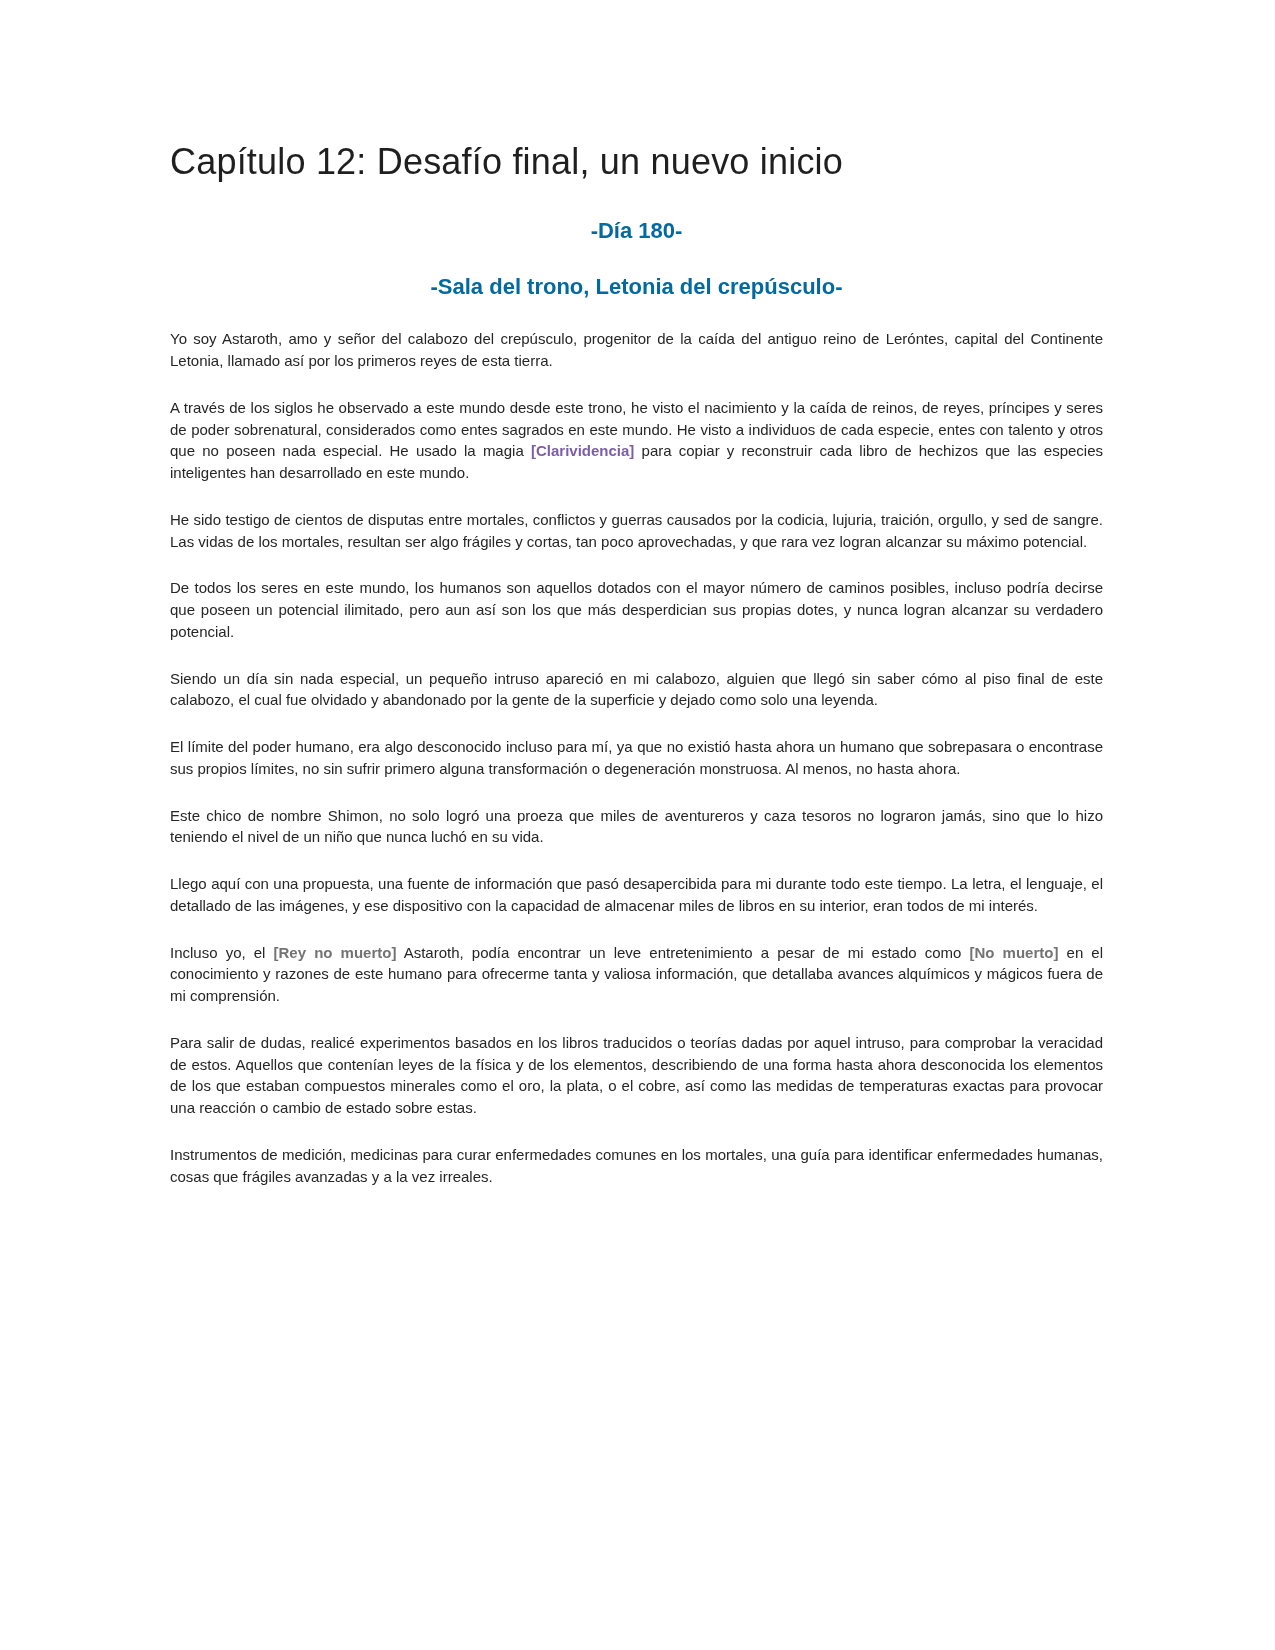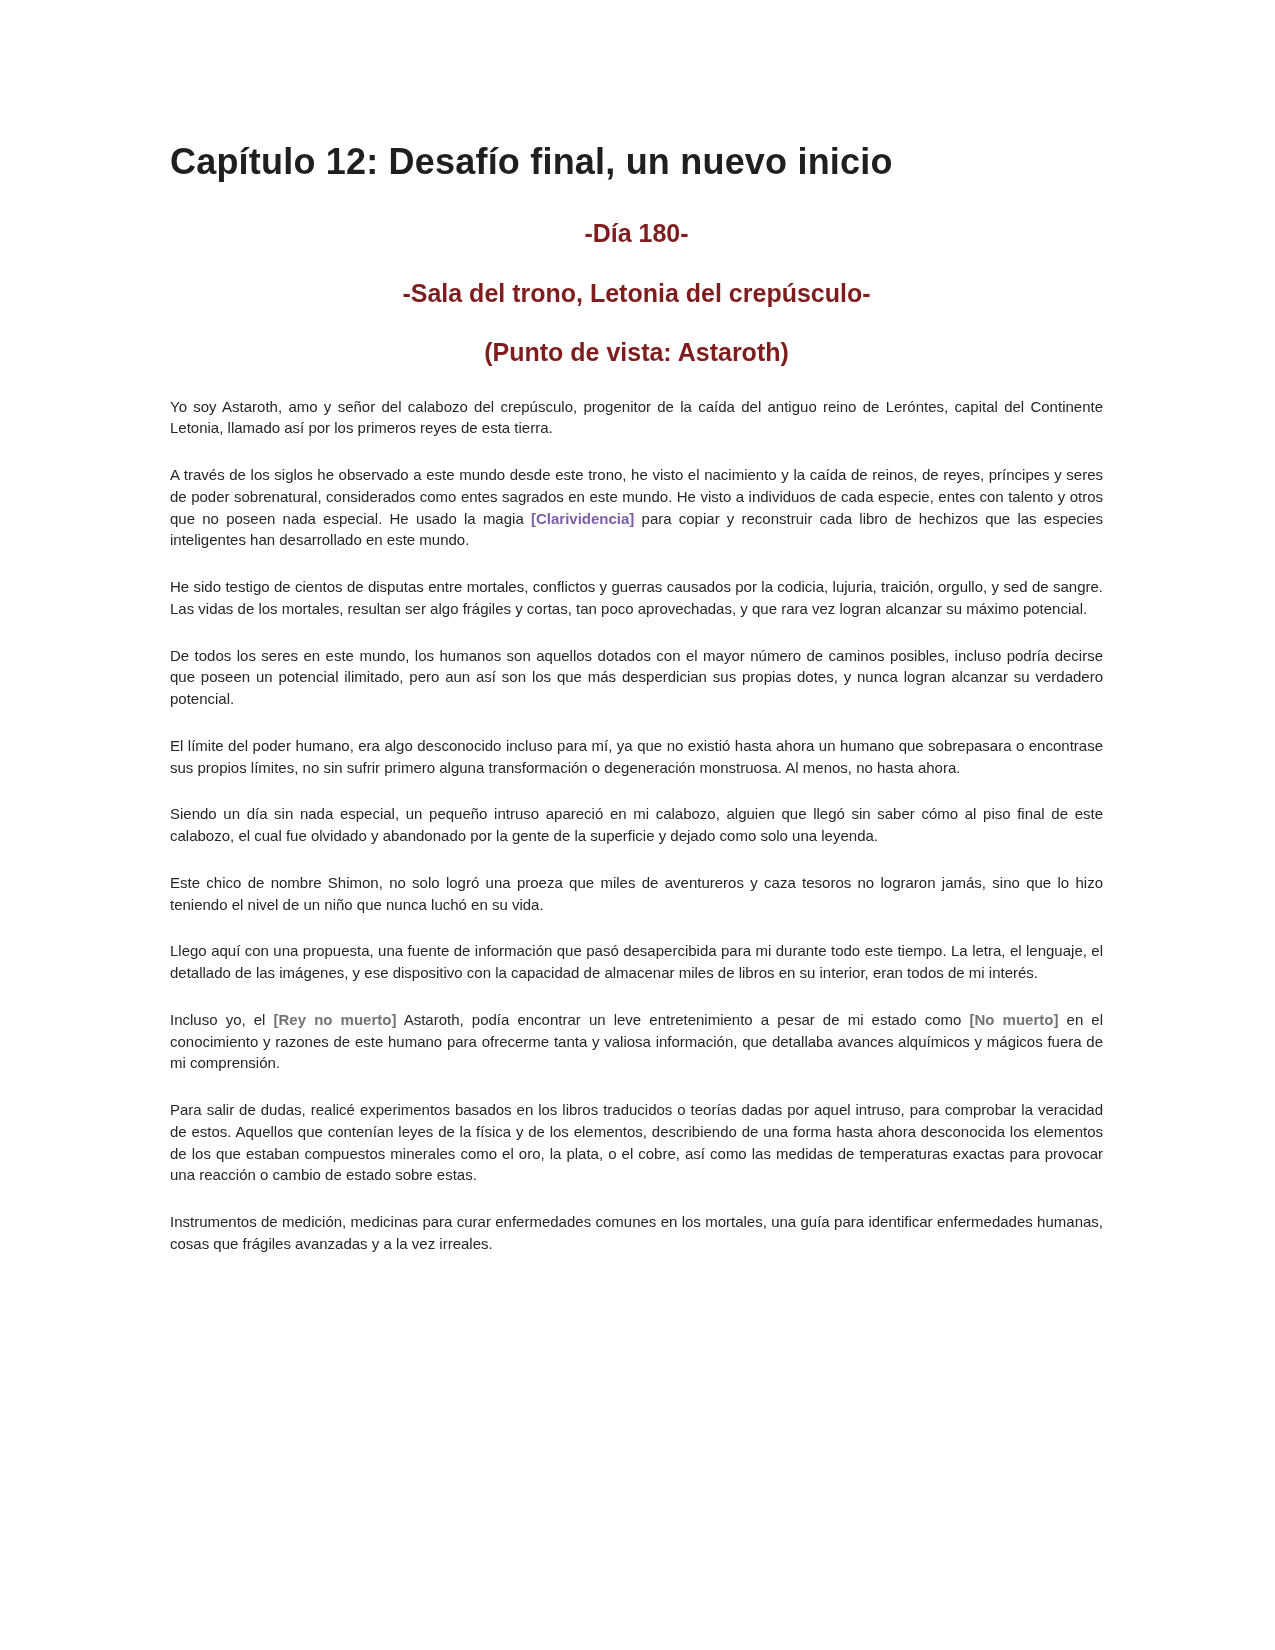--- a/index.html
+++ b/index.html
@@ -13,32 +13,32 @@
     min-height: 1650px;
     margin: 0 auto;
     background: #ffffff;
     box-sizing: border-box;
     padding: 140px 172px 120px 170px;
     font-family: "Liberation Sans", sans-serif;
     color: #262626;
   }
   .doc-title {
     font-size: 36px;
-    font-weight: 700;
+    font-weight: 400;
     letter-spacing: 0.2px;
     color: #1f1f1f;
     margin: 0 0 34px 0;
     line-height: 1.2;
   }
   .subtitles { margin: 0 0 6px 0; }
   .subtitle {
     text-align: center;
-    font-size: 25px;
+    font-size: 22px;
     font-weight: 700;
-    color: #7f1d1d;
+    color: #0369a1;
     margin: 0 0 27px 0;
     line-height: 1.3;
   }
   .doc-body { }
   .para {
     font-size: 15px;
     line-height: 1.45;
     text-align: justify;
     margin: 0 0 25px 0;
     color: #262626;
@@ -52,29 +52,28 @@
 </style>
 </head>
 <body>
 
 <div class="page" style="--magic-color: #7b5ea7; background: rgb(255, 255, 255); color: rgb(38, 38, 38);">
   <h1 class="doc-title">Capítulo 12: Desafío final, un nuevo inicio</h1>
 
   <div class="subtitles">
       <p class="subtitle">-Día 180-</p>
       <p class="subtitle">-Sala del trono, Letonia del crepúsculo-</p>
-      <p class="subtitle">(Punto de vista: Astaroth)</p>
     </div>
 
   <div class="doc-body">
       <p class="para"><span class="normal">Yo soy Astaroth, amo y señor del calabozo del crepúsculo, progenitor de la caída del antiguo reino de Leróntes, capital del Continente Letonia, llamado así por los primeros reyes de esta tierra.</span></p>
       <p class="para"><span class="normal">A través de los siglos he observado a este mundo desde este trono, he visto el nacimiento y la caída de reinos, de reyes, príncipes y seres de poder sobrenatural, considerados como entes sagrados en este mundo. He visto a individuos de cada especie, entes con talento y otros que no poseen nada especial. He usado la magia </span><span class="magic">[Clarividencia]</span><span class="normal"> para copiar y reconstruir cada libro de hechizos que las especies inteligentes han desarrollado en este mundo.</span></p>
       <p class="para"><span class="normal">He sido testigo de cientos de disputas entre mortales, conflictos y guerras causados por la codicia, lujuria, traición, orgullo, y sed de sangre. Las vidas de los mortales, resultan ser algo frágiles y cortas, tan poco aprovechadas, y que rara vez logran alcanzar su máximo potencial.</span></p>
       <p class="para"><span class="normal">De todos los seres en este mundo, los humanos son aquellos dotados con el mayor número de caminos posibles, incluso podría decirse que poseen un potencial ilimitado, pero aun así son los que más desperdician sus propias dotes, y nunca logran alcanzar su verdadero potencial.</span></p>
+      <p class="para"><span class="normal">Siendo un día sin nada especial, un pequeño intruso apareció en mi calabozo, alguien que llegó sin saber cómo al piso final de este calabozo, el cual fue olvidado y abandonado por la gente de la superficie y dejado como solo una leyenda.</span></p>
       <p class="para"><span class="normal">El límite del poder humano, era algo desconocido incluso para mí, ya que no existió hasta ahora un humano que sobrepasara o encontrase sus propios límites, no sin sufrir primero alguna transformación o degeneración monstruosa. Al menos, no hasta ahora.</span></p>
-      <p class="para"><span class="normal">Siendo un día sin nada especial, un pequeño intruso apareció en mi calabozo, alguien que llegó sin saber cómo al piso final de este calabozo, el cual fue olvidado y abandonado por la gente de la superficie y dejado como solo una leyenda.</span></p>
       <p class="para"><span class="normal">Este chico de nombre Shimon, no solo logró una proeza que miles de aventureros y caza tesoros no lograron jamás, sino que lo hizo teniendo el nivel de un niño que nunca luchó en su vida.</span></p>
       <p class="para"><span class="normal">Llego aquí con una propuesta, una fuente de información que pasó desapercibida para mi durante todo este tiempo. La letra, el lenguaje, el detallado de las imágenes, y ese dispositivo con la capacidad de almacenar miles de libros en su interior, eran todos de mi interés.</span></p>
       <p class="para"><span class="normal">Incluso yo, el </span><span class="bold">[Rey no muerto]</span><span class="normal"> Astaroth, podía encontrar un leve entretenimiento a pesar de mi estado como </span><span class="bold">[No muerto]</span><span class="normal"> en el conocimiento y razones de este humano para ofrecerme tanta y valiosa información, que detallaba avances alquímicos y mágicos fuera de mi comprensión.</span></p>
       <p class="para"><span class="normal">Para salir de dudas, realicé experimentos basados en los libros traducidos o teorías dadas por aquel intruso, para comprobar la veracidad de estos. Aquellos que contenían leyes de la física y de los elementos, describiendo de una forma hasta ahora desconocida los elementos de los que estaban compuestos minerales como el oro, la plata, o el cobre, así como las medidas de temperaturas exactas para provocar una reacción o cambio de estado sobre estas.</span></p>
       <p class="para"><span class="normal">Instrumentos de medición, medicinas para curar enfermedades comunes en los mortales, una guía para identificar enfermedades humanas, cosas que frágiles avanzadas y a la vez irreales.</span></p>
     </div>
 </div>
 
 </body></html>

